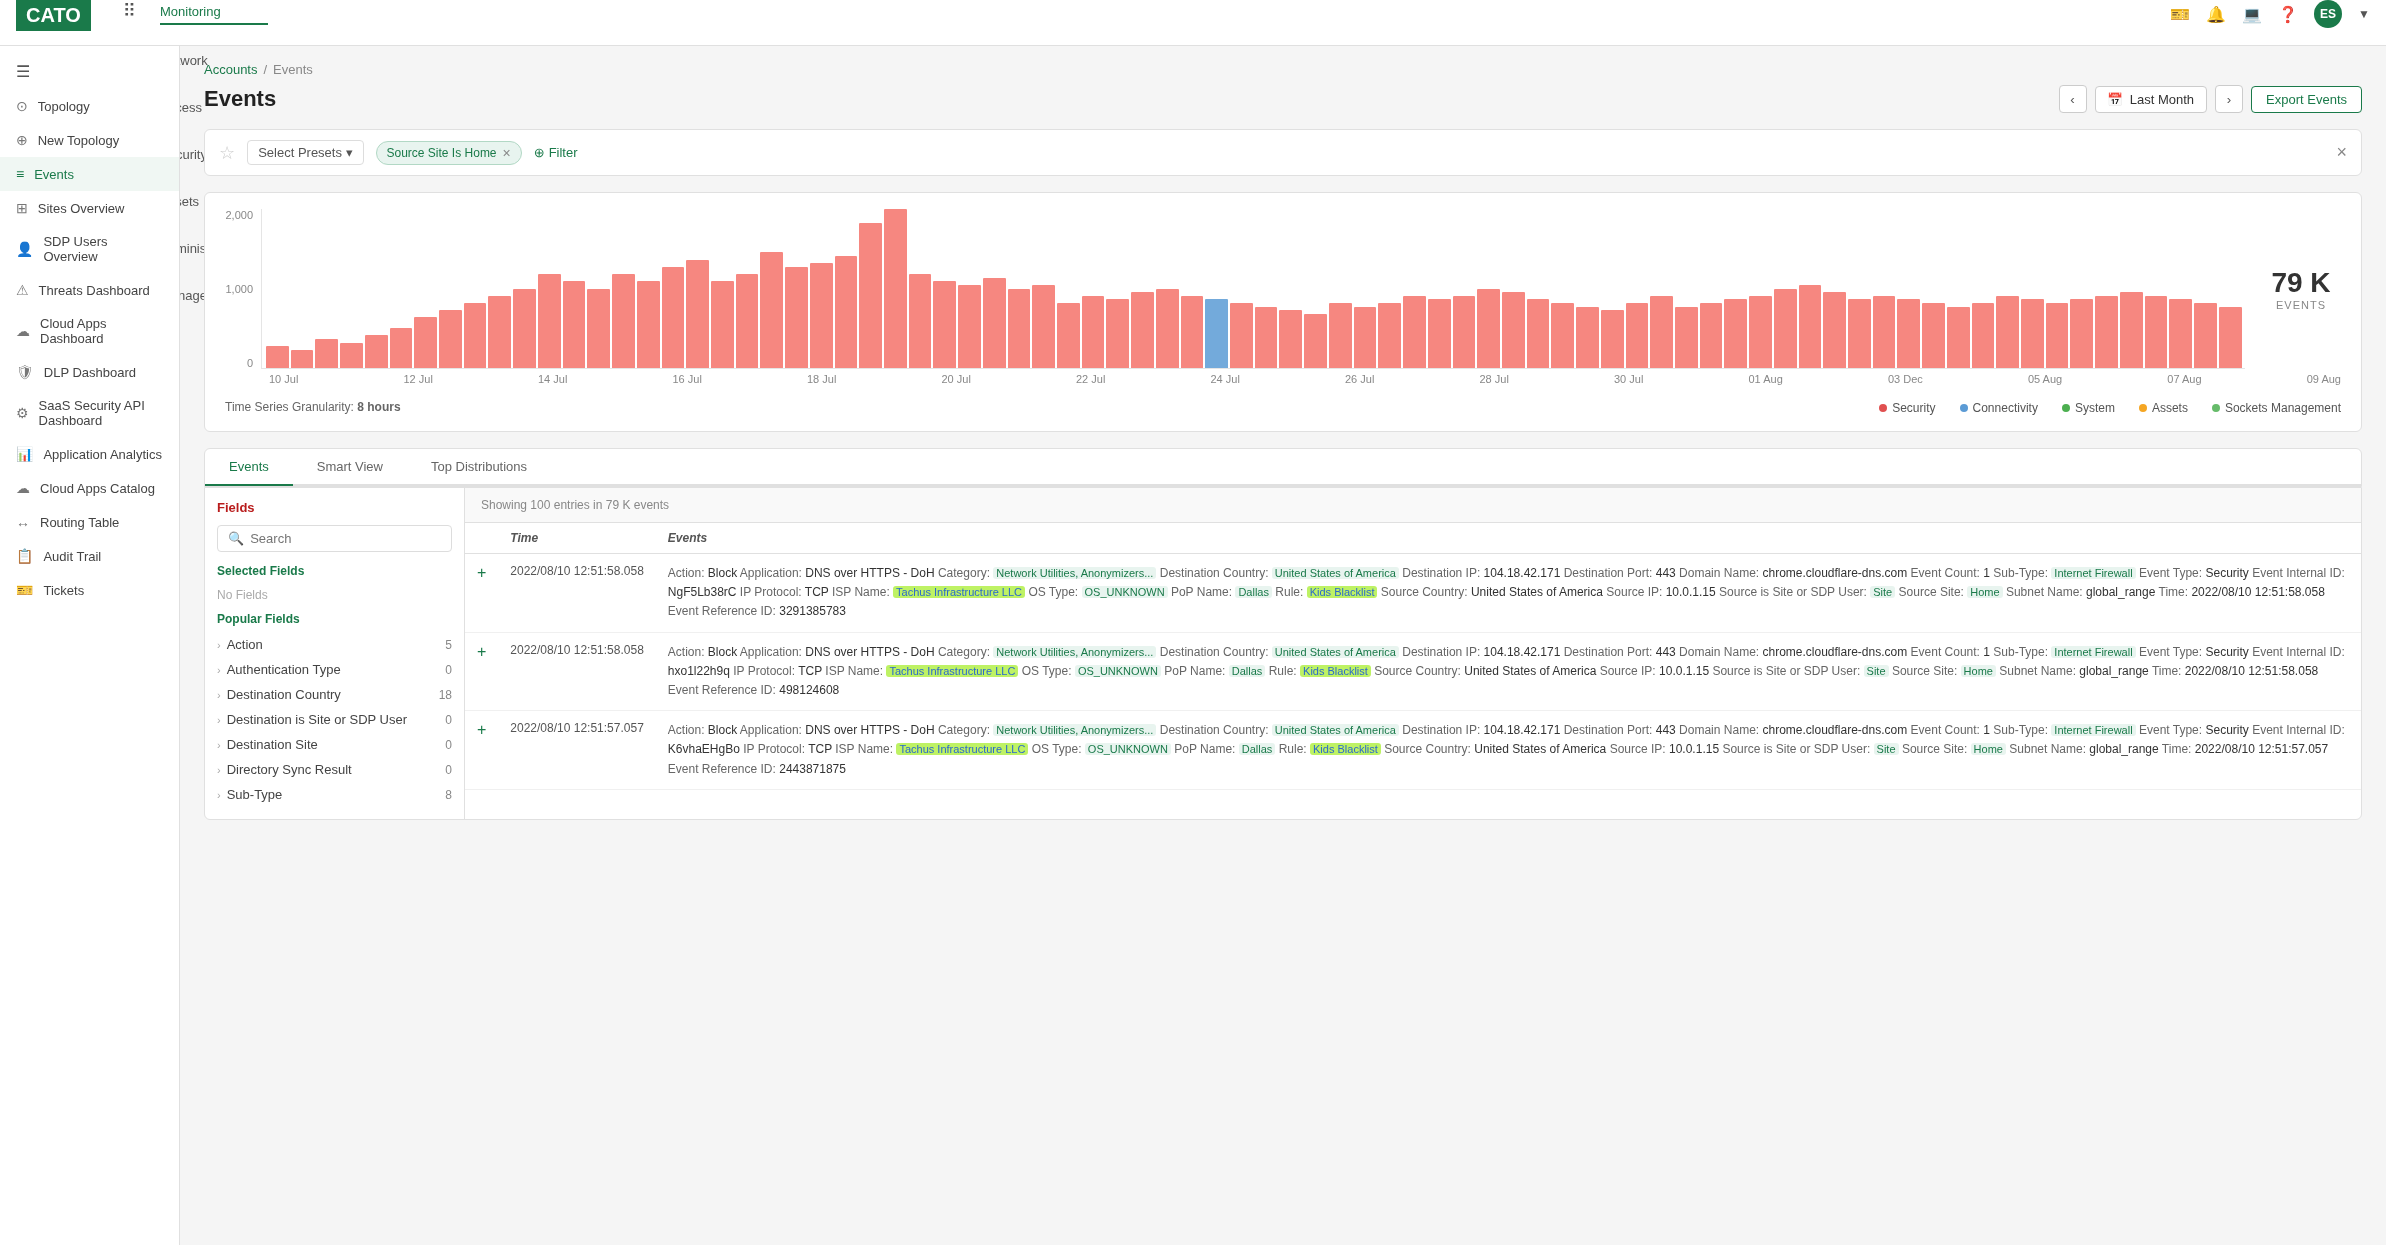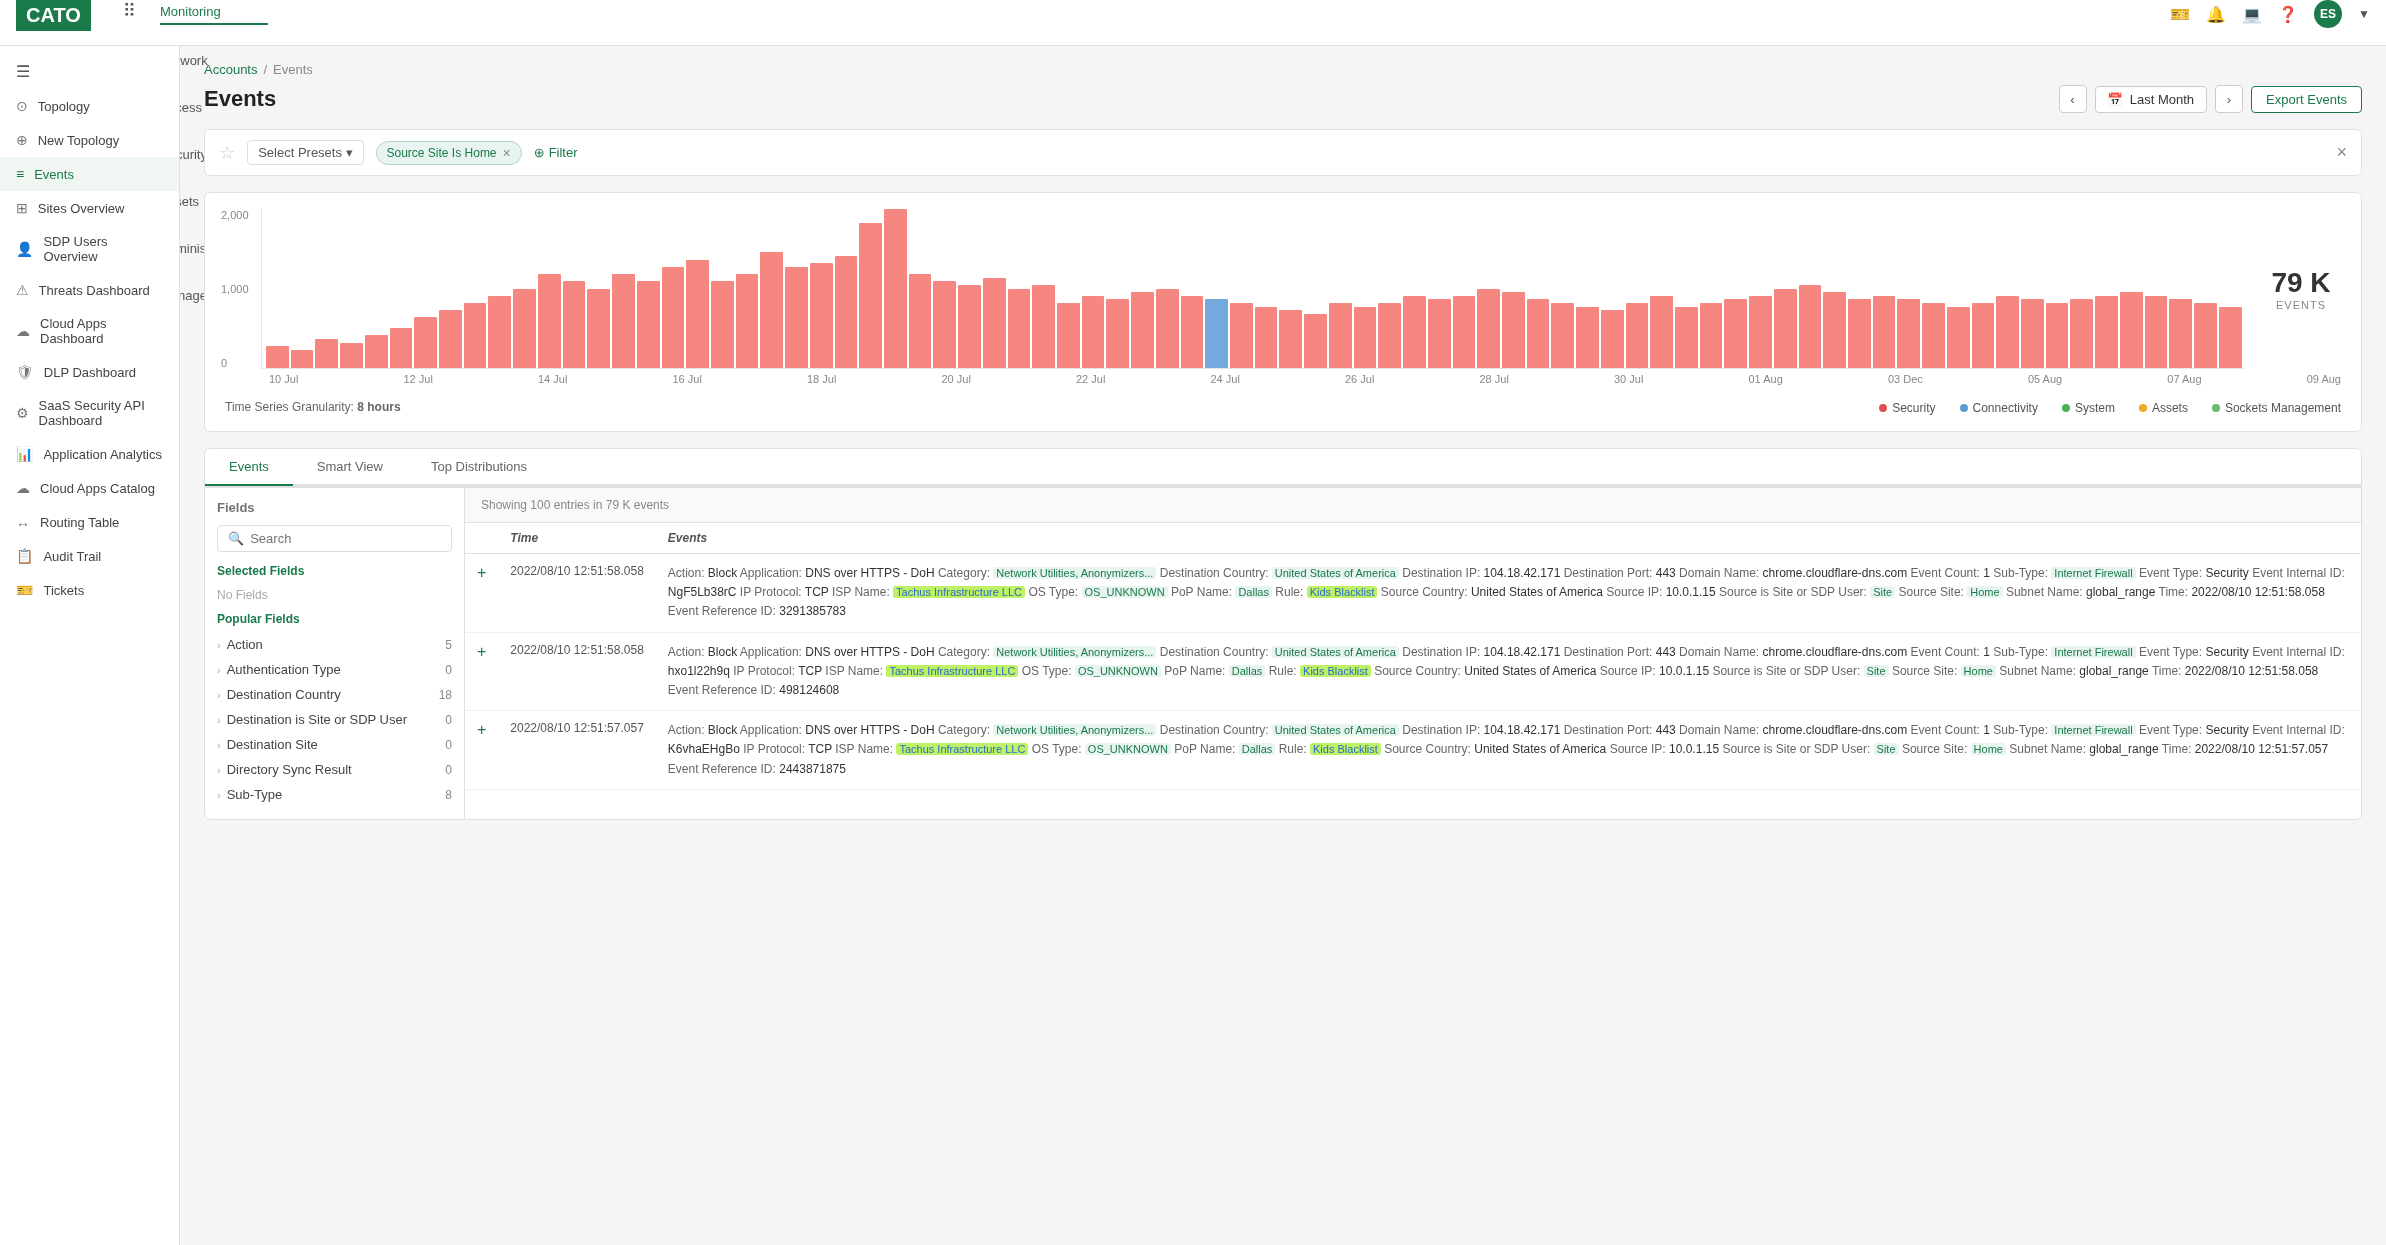--- a/index.html
+++ b/index.html
@@ -53,21 +53,21 @@
     .filter-bar { background: #fff; border: 1px solid #e0e0e0; border-radius: 6px; padding: 10px 14px; margin-bottom: 16px; display: flex; align-items: center; gap: 12px; }
     .star-btn { color: #ccc; font-size: 18px; cursor: pointer; }
     .preset-select { display: flex; align-items: center; gap: 4px; border: 1px solid #ddd; border-radius: 4px; padding: 4px 10px; cursor: pointer; font-size: 13px; color: #555; }
     .filter-tag { display: flex; align-items: center; gap: 6px; background: #e8f4ef; border: 1px solid #b2d8c5; border-radius: 14px; padding: 3px 10px; font-size: 12px; color: #1a7a4a; }
     .filter-tag .remove { cursor: pointer; color: #888; font-size: 14px; }
     .add-filter { display: flex; align-items: center; gap: 4px; color: #1a7a4a; cursor: pointer; font-size: 13px; }
     .filter-bar-close { margin-left: auto; color: #888; cursor: pointer; font-size: 18px; }
 
     
     .chart-container { background: #fff; border: 1px solid #e0e0e0; border-radius: 6px; padding: 16px; margin-bottom: 16px; }
-    .chart-yaxis { display: flex; flex-direction: column; justify-content: space-between; padding-right: 8px; color: #888; font-size: 11px; width: 40px; }
+    .chart-yaxis { display: flex; flex-direction: column; justify-content: space-between; padding-right: 8px; color: #888; font-size: 11px; width: 40px; text-align: right; }
     .chart-inner { display: flex; align-items: stretch; }
     .bars-area { flex: 1; display: flex; align-items: flex-end; gap: 2px; height: 160px; border-left: 1px solid #e5e5e5; border-bottom: 1px solid #e5e5e5; padding: 0 4px; position: relative; }
     .bar { flex: 1; background: #f4726a; border-radius: 1px 1px 0 0; min-width: 4px; opacity: 0.85; }
     .bar.blue { background: #5b9bd5; }
     .events-summary { display: flex; flex-direction: column; align-items: center; justify-content: center; width: 100px; padding-left: 12px; }
     .events-big { font-size: 28px; font-weight: 700; color: #333; }
     .events-label { font-size: 11px; color: #888; letter-spacing: 1px; }
     .chart-xaxis { display: flex; justify-content: space-between; padding: 4px 4px 0 48px; color: #888; font-size: 11px; }
     .chart-legend { display: flex; justify-content: center; gap: 24px; padding-top: 10px; font-size: 12px; color: #555; }
     .legend-item { display: flex; align-items: center; gap: 5px; }
@@ -77,21 +77,21 @@
     
     .tabs-row { display: flex; gap: 0; border-bottom: 2px solid #e0e0e0; margin-bottom: 0; }
     .tab { padding: 10px 24px; cursor: pointer; font-size: 13px; color: #666; border-bottom: 2px solid transparent; margin-bottom: -2px; }
     .tab.active { color: #1a7a4a; border-bottom: 2px solid #1a7a4a; font-weight: 500; }
 
     
     .events-table-area { display: flex; gap: 0; background: #fff; border: 1px solid #e0e0e0; border-radius: 0 0 6px 6px; min-height: 300px; }
 
     
     .fields-panel { width: 260px; border-right: 1px solid #e0e0e0; padding: 12px; flex-shrink: 0; }
-    .fields-title { font-size: 13px; font-weight: 600; color: #737373; margin-bottom: 10px; }
+    .fields-title { font-size: 13px; font-weight: 600; color: #b91c1c; margin-bottom: 10px; }
     .search-box { display: flex; align-items: center; border: 1px solid #ddd; border-radius: 4px; padding: 5px 10px; gap: 6px; margin-bottom: 12px; }
     .search-box input { border: none; outline: none; font-size: 13px; flex: 1; color: #555; }
     .search-box .s-icon { color: #aaa; }
     .section-label { font-size: 12px; color: #1a7a4a; font-weight: 600; margin-bottom: 6px; }
     .no-fields { font-size: 12px; color: #aaa; padding: 4px 0 10px 0; }
     .field-item { display: flex; align-items: center; gap: 6px; padding: 5px 0; cursor: pointer; font-size: 13px; color: #444; }
     .field-count { margin-left: auto; color: #888; font-size: 12px; }
     .chevron-right { color: #aaa; font-size: 11px; }
 
     

